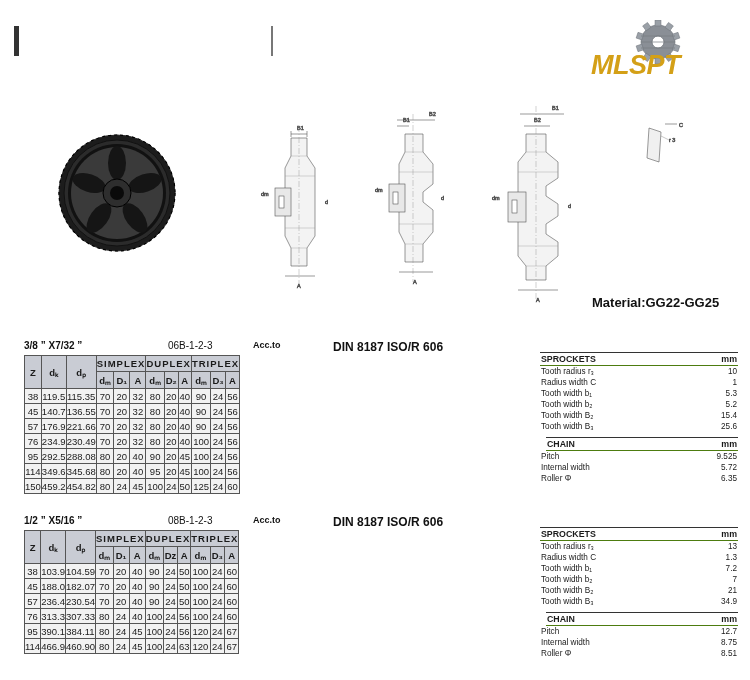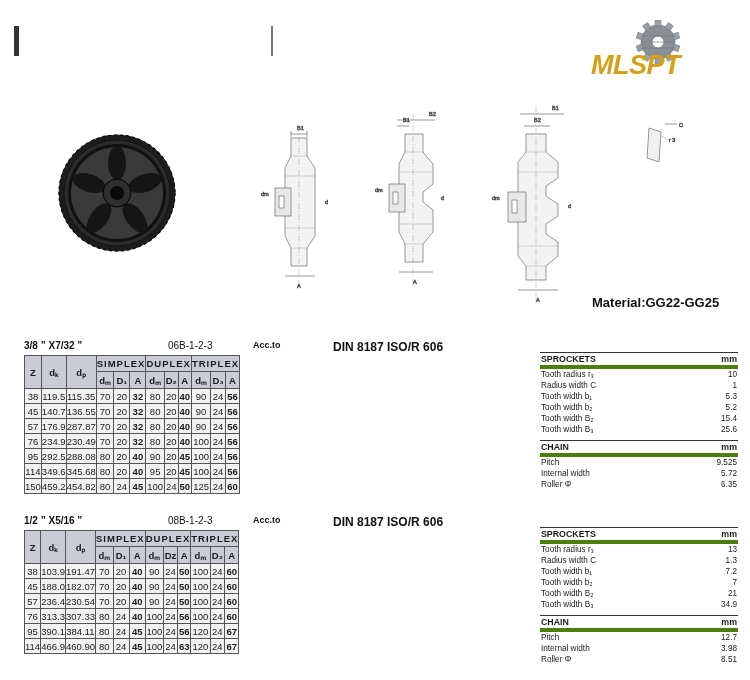--- a/index.html
+++ b/index.html
@@ -159,41 +159,41 @@
     letter-spacing: 1px;
   }
   table.datatable td {
     background: #f2f2f2;
   }
   .c-z { width: 30px; }
   .c-dk { width: 46px; }
   .c-dp { width: 46px; margin-top: 7px; }
   .c-dm { width: 38px; }
   .c-d1 { width: 34px; }
-  .c-a  { width: 34px; font-weight: bold; }
+  .c-a  { width: 34px; }
 
   
   .spec {
     position: absolute;
     left: 540px;
     width: 198px;
     font-size: 8.2px;
   }
   .spec1 { top: 352px; }
   .spec2 { top: 527px; }
   .spec .hdr {
     display: flex;
     justify-content: space-between;
     font-weight: bold;
-    border-bottom: 4px solid #4d7c0f;
+    border-bottom: 1px solid #4d7c0f;
     border-top: 1px solid #333;
     padding: 1px 1px 1px 1px;
     font-size: 8.8px;
   }
-  .spec .hdr.sub-hdr { margin-top: 5px; }
+  .spec .hdr.sub-hdr { margin-top: 5px; margin-left: 6px; }
   .spec .row {
     display: flex;
     justify-content: space-between;
     padding: 0 1px;
     line-height: 11px;
   }
   .spec .row .lbl { white-space: nowrap; }
   .spec .row .val { white-space: nowrap; }
 </style>
 </head>
@@ -377,21 +377,21 @@
             <td class="c-dm">80</td>
             <td class="c-d1">20</td>
             <td class="c-a">40</td>
             <td class="c-dm">90</td>
             <td class="c-d1">24</td>
             <td class="c-a">56</td>
           </tr>
           <tr>
             <td class="c-z">57</td>
             <td class="c-dk">176.9</td>
-            <td class="c-dp">287.87</td>
+            <td class="c-dp">221.66</td>
             <td class="c-dm">70</td>
             <td class="c-d1">20</td>
             <td class="c-a">32</td>
             <td class="c-dm">80</td>
             <td class="c-d1">20</td>
             <td class="c-a">40</td>
             <td class="c-dm">90</td>
             <td class="c-d1">24</td>
             <td class="c-a">56</td>
           </tr>
@@ -531,21 +531,21 @@
           <th class="c-a">A</th>
           <th class="c-dm">dₘ</th>
           <th class="c-d1">D₃</th>
           <th class="c-a">A</th>
         </tr>
       </thead>
       <tbody>
           <tr>
             <td class="c-z">38</td>
             <td class="c-dk">103.9</td>
-            <td class="c-dp">191.47</td>
+            <td class="c-dp">104.59</td>
             <td class="c-dm">70</td>
             <td class="c-d1">20</td>
             <td class="c-a">40</td>
             <td class="c-dm">90</td>
             <td class="c-d1">24</td>
             <td class="c-a">50</td>
             <td class="c-dm">100</td>
             <td class="c-d1">24</td>
             <td class="c-a">60</td>
           </tr>
@@ -658,21 +658,21 @@
       <span>CHAIN</span>
       <span>mm</span>
     </div>
     <div>
         <div class="row">
           <span class="lbl">Pitch</span>
           <span class="val">12.7</span>
         </div>
         <div class="row">
           <span class="lbl">Internal width</span>
-          <span class="val">3.98</span>
+          <span class="val">8.75</span>
         </div>
         <div class="row">
           <span class="lbl">Roller Φ</span>
           <span class="val">8.51</span>
         </div>
       </div>
   </div>
 
 </div>
 

